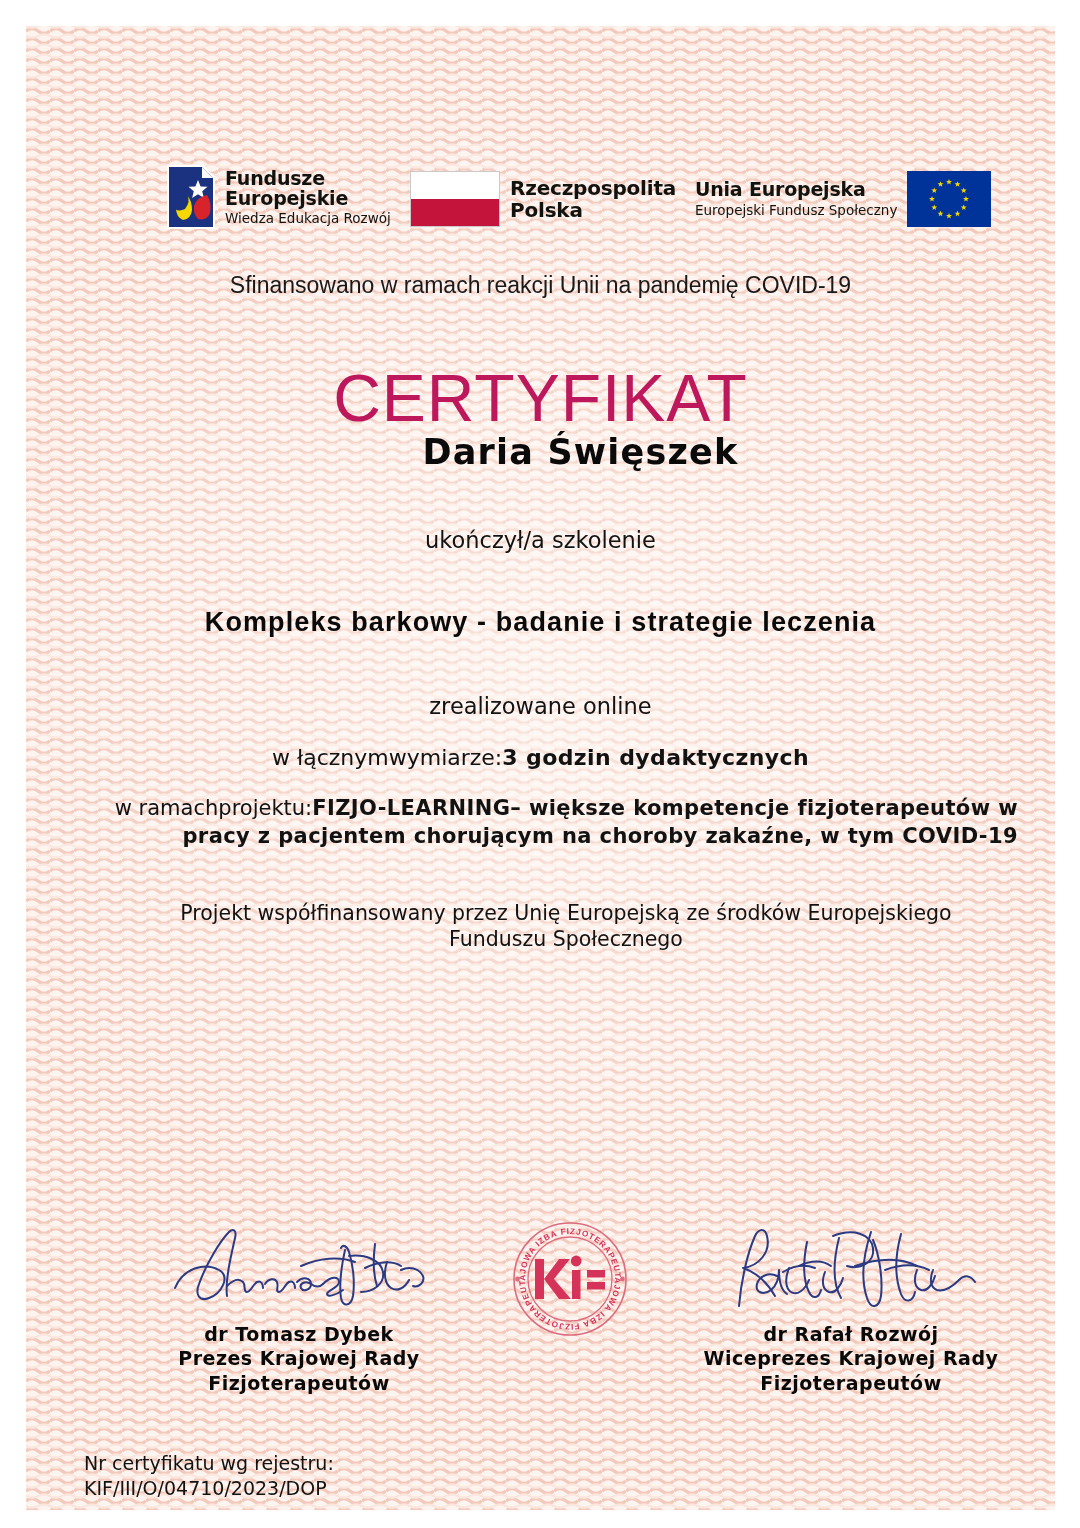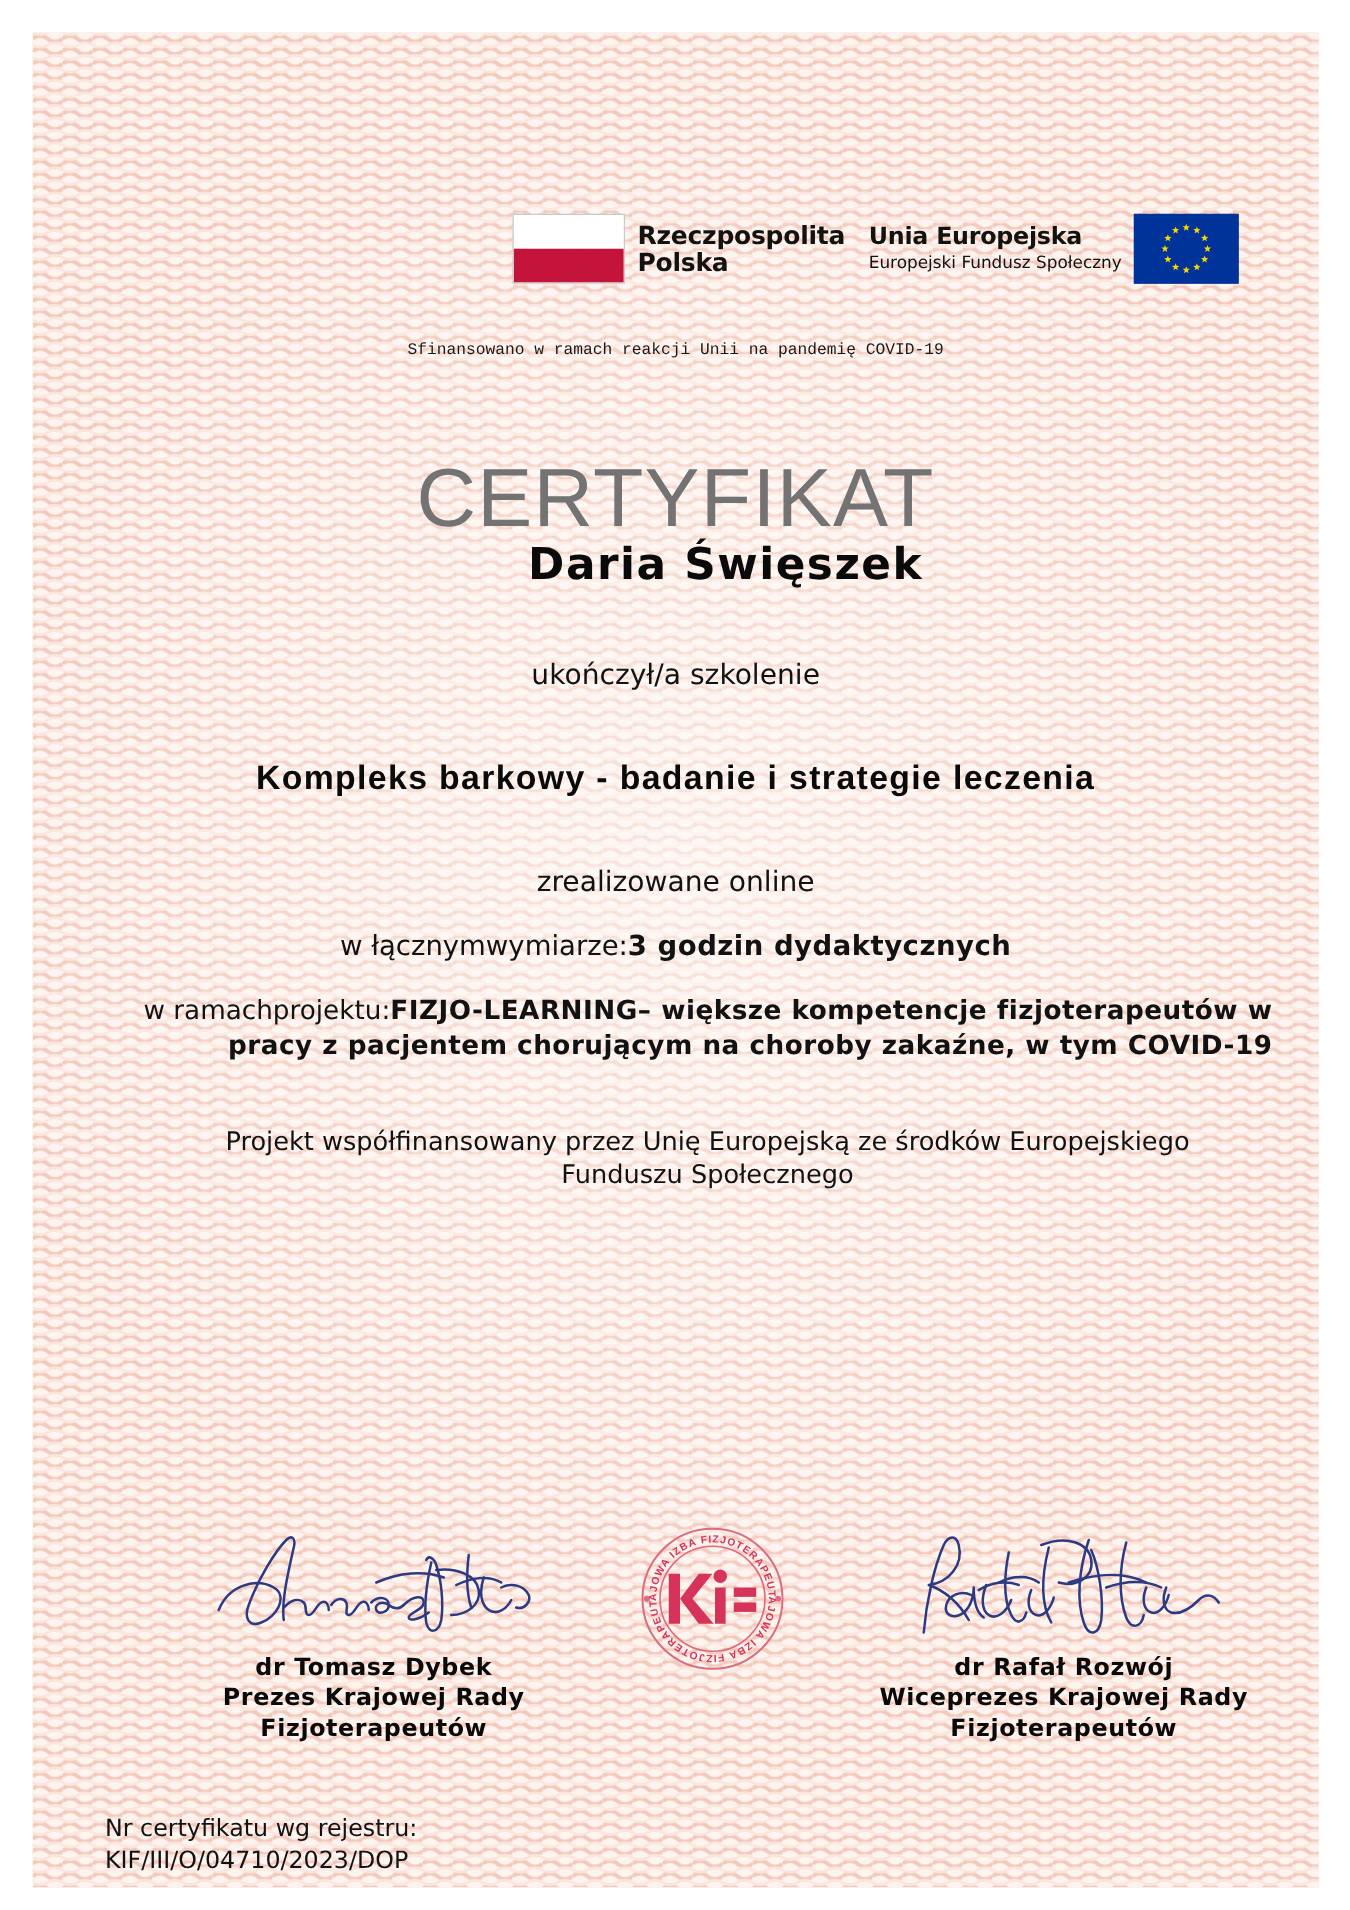--- a/index.html
+++ b/index.html
@@ -139,34 +139,34 @@
     overflow: hidden;
   }
 
   
   .funded-note {
     position: absolute;
     top: 246px;
     left: 0;
     width: 100%;
     text-align: center;
-    font-size: 13px;
+    font-size: 23px;
     color: #191919;
-    font-family: Liberation Mono, monospace;
+    font-family: Liberation Sans, sans-serif;
   }
 
   .cert-title {
     position: absolute;
     top: 334px;
     left: 0;
     width: 100%;
     text-align: center;
     font-size: 66px;
     letter-spacing: 1px;
-    color: #737373;
+    color: #be185d;
     font-family: "Liberation Sans", sans-serif;
     font-weight: 400;
   }
 
   .recipient {
     position: absolute;
     top: 406px;
     left: 0;
     width: 100%;
     text-align: center;
@@ -336,20 +336,36 @@
       </defs>
       <rect width="1029" height="1484" fill="#fdf4f0"></rect>
       <rect width="1029" height="1484" fill="url(#wavePat)"></rect>
       <rect width="1029" height="1484" fill="url(#wavePat2)"></rect>
     </svg>
 
     <div id="paper-inner">
 
       <div class="logos">
 
+        <div class="logo-block logo-fe">
+          <svg class="fe-mark" viewBox="0 0 48 64" aria-hidden="true">
+            <path d="M0 0 H36 L48 12 V64 H0 Z" fill="#ffffff"></path>
+            <path d="M2 2 H35 L46 13 V62 H2 Z" fill="#1b3281"></path>
+            <path d="M35 2 L46 13 H35 Z" fill="#ffffff"></path>
+            <path d="M31 15 l2.6 6.4 6.9 .4 -5.3 4.4 1.7 6.7 -5.9 -3.7 -5.9 3.7 1.7 -6.7 -5.3 -4.4 6.9 -.4z" fill="#ffffff"></path>
+            <path d="M40 30 q-10 2 -13 11 q-1 8 4 13 q9 2 12 -6 q2 -10 -3 -18z" fill="#d8232a"></path>
+            <path d="M20 30 q-10 3 -11 13 q0 9 7 12 q8 -1 9 -10 q0 -9 -5 -15z" fill="#f5d800"></path>
+            <path d="M7 22 q8 -2 13 6 q4 9 -2 16 q-8 4 -13 -3 q-4 -10 2 -19z" fill="#1b3281"></path>
+          </svg>
+          <div class="fe-text">
+            <div class="fe-line1">Fundusze</div>
+            <div class="fe-line2">Europejskie</div>
+            <div class="fe-line3">Wiedza Edukacja Rozwój</div>
+          </div>
+        </div>
 
         <div class="logo-block logo-rp">
           <div class="pl-flag">
             <div class="pl-white"></div>
             <div class="pl-red"></div>
           </div>
           <div class="rp-text">
             <div class="rp-line1">Rzeczpospolita</div>
             <div class="rp-line2">Polska</div>
           </div>

